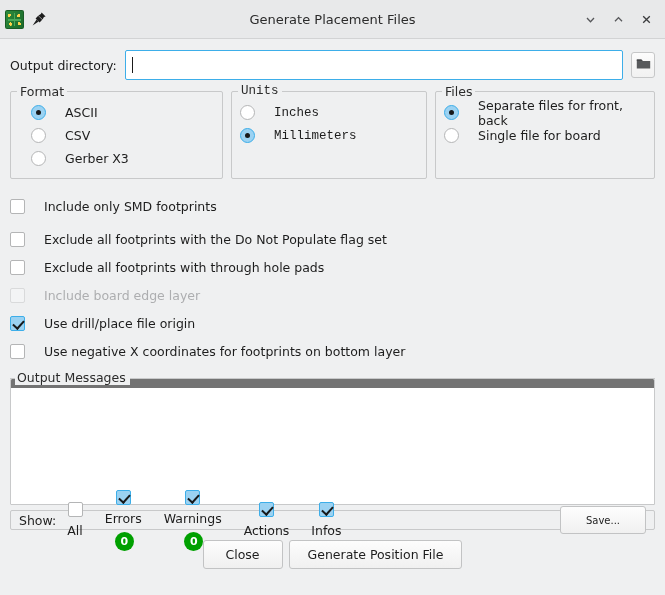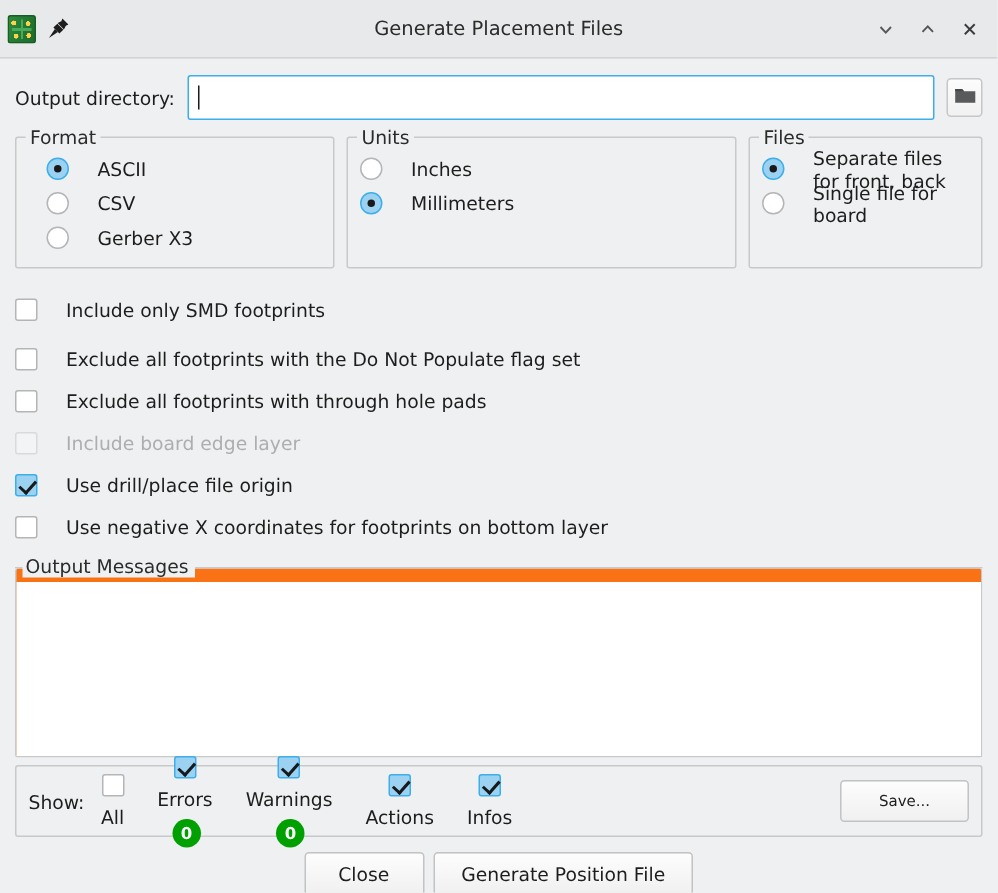--- a/index.html
+++ b/index.html
@@ -126,21 +126,21 @@
   .groupbox > .gb-title {
     position: absolute;
     top: -8px;
     left: 6px;
     background: #eff0f1;
     padding: 0 3px;
     font-size: 12.5px;
     color: #2b2b2b;
   }
   .gb-format { width: 213px; padding-left: 20px; }
-  .gb-units  { width: 260px; }
+  .gb-units  { width: 196px; font-family: Liberation Mono, monospace; }
   .gb-files  { flex: 1; }
 
   .radio-row, .check-row {
     display: flex;
     align-items: center;
     gap: 19px;
     height: 23px;
     cursor: default;
   }
   .radio {
@@ -195,21 +195,21 @@
   .check-row.disabled .cbox { background: #f3f4f5; border-color: #d9dadb; }
 
   
   .msgbox {
     position: relative;
     margin-top: 14px;
     border: 1px solid #c8c9ca;
     border-top: none;
     border-radius: 2px;
     height: 126px;
-    background: #f97316;
+    background: #737373;
   }
   .msgbox .gb-title {
     position: absolute;
     top: -9px; left: 4px;
     background: #eff0f1;
     padding: 0 4px 0 2px;
     font-size: 12.5px;
     color: #2b2b2b;
     z-index: 2;
   }
@@ -226,21 +226,21 @@
     background: #ffffff;
     overflow: auto;
   }
 
   
   .statusbar {
     margin-top: 5px;
     border: 1px solid #c8c9ca;
     border-radius: 2px;
     background: #eff0f1;
-    height: 48px;
+    height: 20px;
     display: flex;
     align-items: center;
     padding: 0 8px;
   }
   .show-label { font-size: 12.5px; margin-right: 11px; }
   .filter {
     display: flex;
     align-items: center;
     gap: 6px;
     margin-right: 22px;

